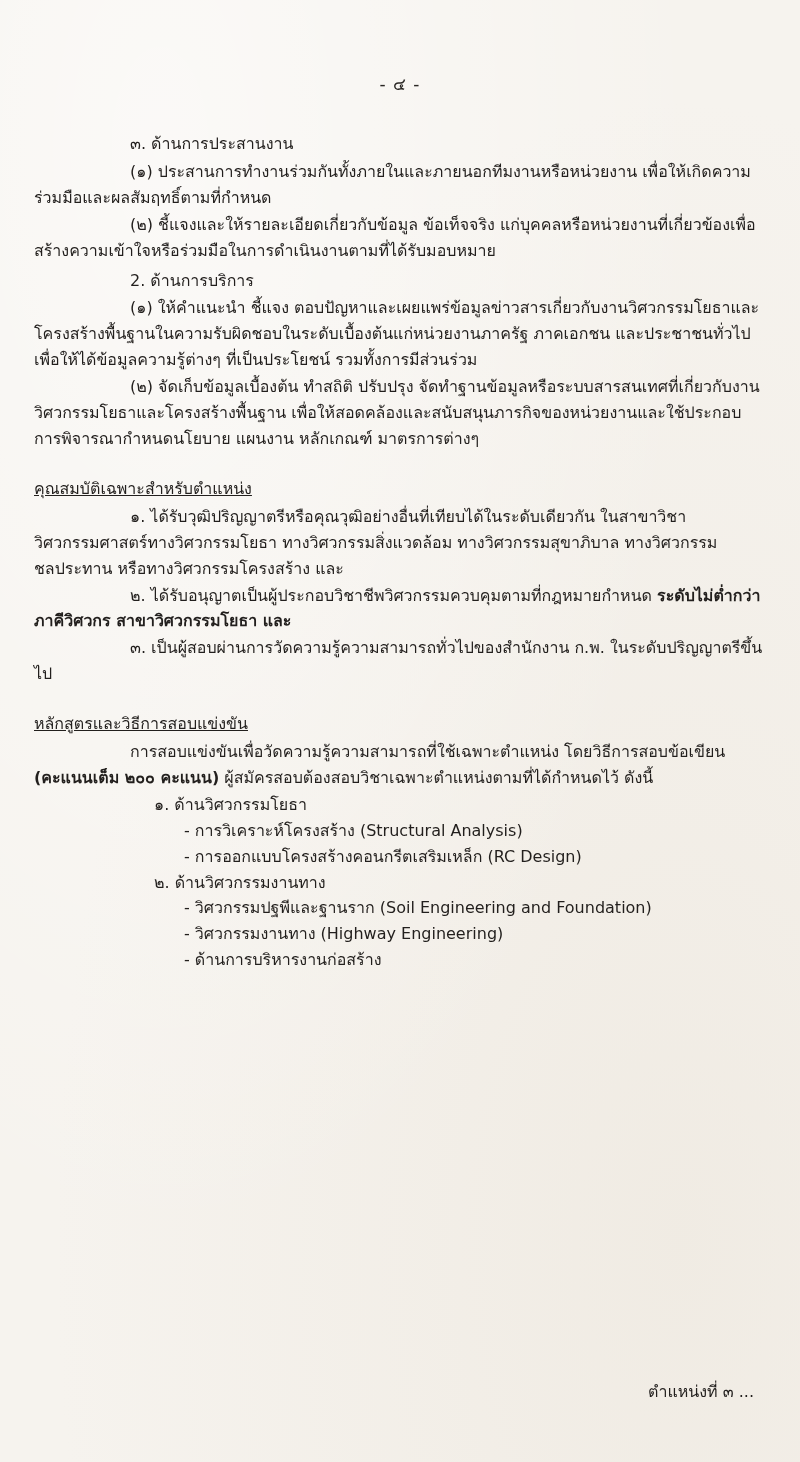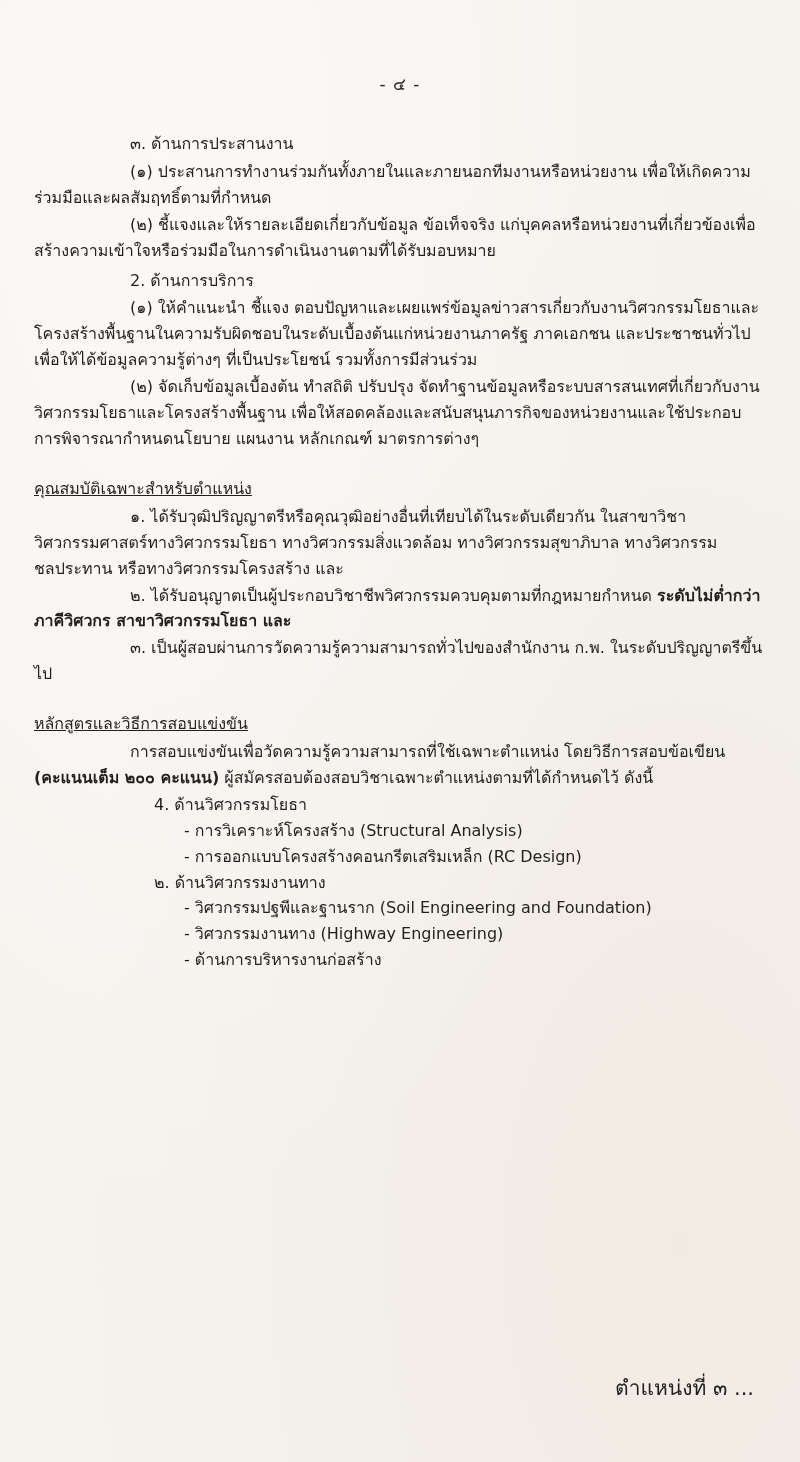--- a/index.html
+++ b/index.html
@@ -60,21 +60,21 @@
     margin: 0;
   }
   .sub-sub-item {
     padding-left: 150px;
     margin: 0;
   }
   .footer-note {
     position: absolute;
     right: 46px;
     bottom: 58px;
-    font-size: 21px;
+    font-size: 16px;
     color: #221f1d;
   }
   .spacer-sm { height: 7px; }
 </style>
 </head>
 <body>
 
 <div class="page">
 
   <div class="page-number">- ๔ -</div>
@@ -94,21 +94,21 @@
     <div class="heading heading-underline">คุณสมบัติเฉพาะสำหรับตำแหน่ง</div>
     <p class="para">๑. ได้รับวุฒิปริญญาตรีหรือคุณวุฒิอย่างอื่นที่เทียบได้ในระดับเดียวกัน ในสาขาวิชาวิศวกรรมศาสตร์ทางวิศวกรรมโยธา ทางวิศวกรรมสิ่งแวดล้อม ทางวิศวกรรมสุขาภิบาล ทางวิศวกรรมชลประทาน หรือทางวิศวกรรมโครงสร้าง และ</p>
     <p class="para"><span>๒. ได้รับอนุญาตเป็นผู้ประกอบวิชาชีพวิศวกรรมควบคุมตามที่กฎหมายกำหนด </span><span class="bold">ระดับไม่ต่ำกว่าภาคีวิศวกร สาขาวิศวกรรมโยธา และ</span></p>
     <p class="para">๓. เป็นผู้สอบผ่านการวัดความรู้ความสามารถทั่วไปของสำนักงาน ก.พ. ในระดับปริญญาตรีขึ้นไป</p>
 
     <div class="spacer-sm"></div>
 
     <div class="heading heading-underline">หลักสูตรและวิธีการสอบแข่งขัน</div>
     <p class="para"><span>การสอบแข่งขันเพื่อวัดความรู้ความสามารถที่ใช้เฉพาะตำแหน่ง โดยวิธีการสอบข้อเขียน </span><span class="bold">(คะแนนเต็ม ๒๐๐ คะแนน)</span><span> ผู้สมัครสอบต้องสอบวิชาเฉพาะตำแหน่งตามที่ได้กำหนดไว้ ดังนี้</span></p>
 
-    <p class="sub-item">4. ด้านวิศวกรรมโยธา</p>
+    <p class="sub-item">๑. ด้านวิศวกรรมโยธา</p>
     <p class="sub-sub-item">- การวิเคราะห์โครงสร้าง (Structural Analysis)</p>
     <p class="sub-sub-item">- การออกแบบโครงสร้างคอนกรีตเสริมเหล็ก (RC Design)</p>
 
     <p class="sub-item">๒. ด้านวิศวกรรมงานทาง</p>
     <p class="sub-sub-item">- วิศวกรรมปฐพีและฐานราก (Soil Engineering and Foundation)</p>
     <p class="sub-sub-item">- วิศวกรรมงานทาง (Highway Engineering)</p>
     <p class="sub-sub-item">- ด้านการบริหารงานก่อสร้าง</p>
 
   </div>
 

